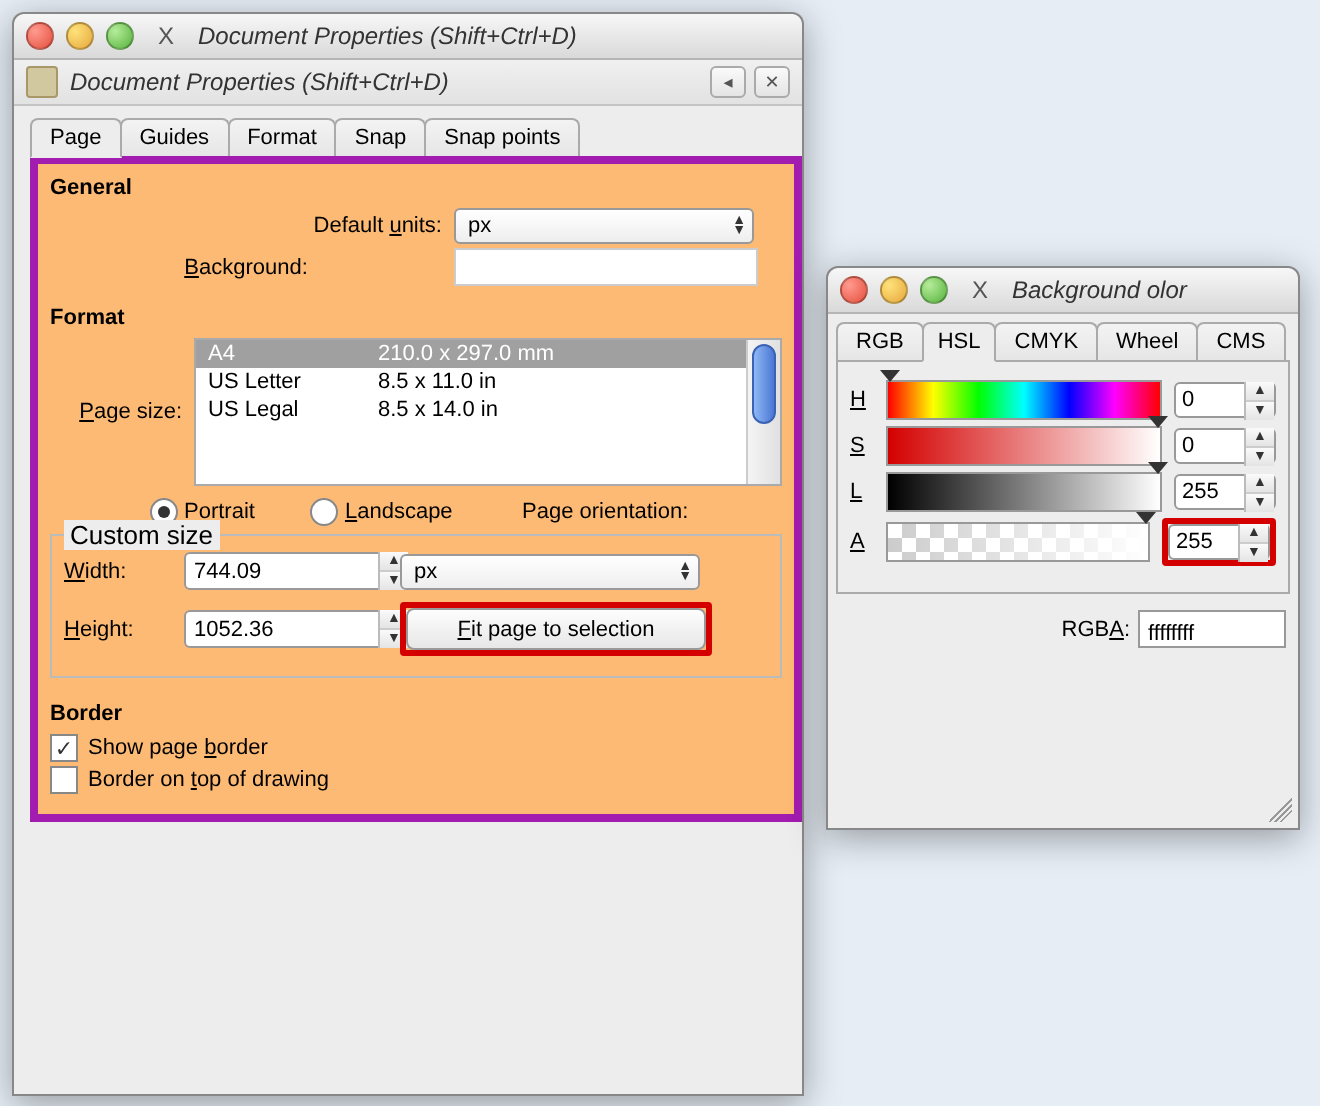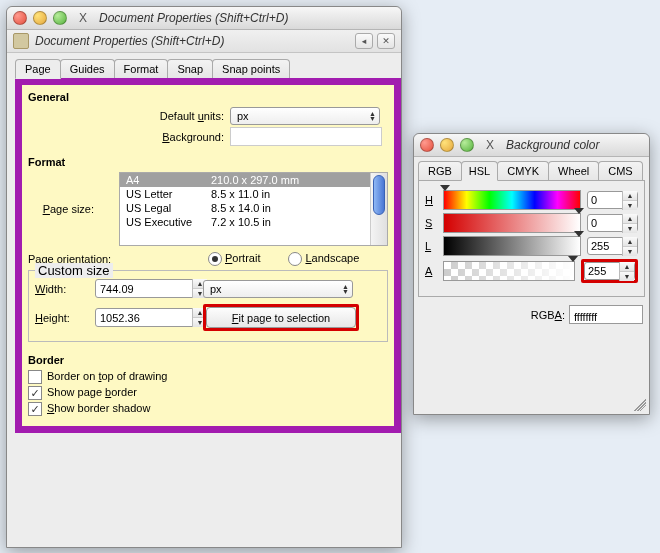--- a/index.html
+++ b/index.html
@@ -13,28 +13,28 @@
 .x-icon { width: 14px; height: 14px; display: flex; align-items: center; justify-content: center; color: #555; font-size: 12px; margin-left: 4px; }
 .title-text { margin-left: 4px; color: #333; font-size: 12px; font-style: italic; }
 .subheader { height: 22px; background: linear-gradient(#f0f0f0,#e2e2e2); border-bottom: 1px solid #c4c4c4; display: flex; align-items: center; padding: 0 6px; gap: 4px; }
 .sub-icon { width: 14px; height: 14px; background: #d2c8a0; border: 1px solid #a89868; border-radius: 2px; }
 .sub-spacer { flex: 1; }
 .sq-btn { width: 16px; height: 14px; border: 1px solid #aaa; background: linear-gradient(#fafafa,#e4e4e4); border-radius: 3px; display: flex; align-items: center; justify-content: center; font-size: 9px; color:#555; }
 .body-area { padding: 4px 0 10px 8px; }
 .tabs { display: flex; margin-top: 2px; }
 .tab { padding: 3px 9px; border: 1px solid #aaa; border-bottom: none; background: linear-gradient(#f3f3f3,#e6e6e6); font-size: 11px; border-radius: 4px 4px 0 0; margin-right: -1px; position: relative; }
 .tab.active { background: #ededed; z-index: 2; border-bottom: 1px solid #ededed; margin-bottom: -1px; }
-.tab-panel { border: 7px solid #a21caf; background: #fef9c3; padding: 4px 6px 8px 6px; }
+.tab-panel { border: 4px solid #a21caf; background: #fdba74; padding: 4px 6px 8px 6px; }
 .sect-title { font-weight: bold; margin: 2px 0 4px 0; }
 .row { display: flex; align-items: center; margin: 2px 0; }
 .lbl-right { text-align: right; font-size: 11px; }
 .select { display:inline-flex; align-items:center; justify-content:space-between; border:1px solid #999; border-radius:3px; background:linear-gradient(#fff,#eee); height:18px; padding: 0 3px 0 6px; box-sizing:border-box; font-size:11px; }
 .select .arrows { display:flex; flex-direction:column; line-height:5px; font-size:7px; color:#333; }
 .white-field { background: #fff; border: 1px solid #ccc; height: 17px; flex:1; }
-.listbox { border:1px solid #aaa; background:#fff; height: 72px; position: relative; overflow:hidden;margin-left:19px; }
+.listbox { border:1px solid #aaa; background:#fff; height: 72px; position: relative; overflow:hidden; }
 .listrow { display:flex; padding: 1px 6px; font-size: 11px; }
 .listrow.sel { background: #a0a0a0; color:#fff; }
 .listrow span:first-child { width: 85px; }
 .scrollbar { position:absolute; right:0; top:0; bottom:0; width:16px; background: linear-gradient(90deg,#f4f4f4,#e0e0e0); border-left:1px solid #ccc; }
 .thumb { position:absolute; left:2px; right:2px; top:2px; height:38px; border-radius:7px; background: linear-gradient(90deg,#8fb8f5,#4a77d4); border:1px solid #3a63b5; }
 .radio { width:12px; height:12px; border-radius:50%; border:1px solid #888; background:#fff; display:inline-flex; align-items:center; justify-content:center; margin-right:3px; vertical-align:middle; }
 .radio.on::after { content:""; width:6px; height:6px; border-radius:50%; background:#333; }
 .fieldset { border:1px solid #bbb; padding: 6px 6px 8px 6px; margin-top:4px; position:relative; }
 .fieldset .legend { position:absolute; top:-8px; left:6px; background:#ededed; padding:0 3px; font-size:13px; }
 .num-input { display:flex; align-items:center; border:1px solid #999; border-radius:3px; background:#fff; height:19px; box-sizing:border-box;gap:20px; }
@@ -110,55 +110,51 @@
         <div class="lbl-right" style="width:196px; padding-right:6px;">Default <span class="underline">u</span>nits:</div>
         <div class="select" style="width:150px;">
           <span>px</span>
           <span class="arrows">
               <span>▲</span>
               <span>▼</span>
             </span>
         </div>
       </div>
       <div class="row">
-        <div class="lbl-right" style="width:196px; padding-right:6px;"><span class="underline">B</span>ackground:</div>
+        <div class="lbl-right" style="width:196px; padding-right:6px;text-align:center;"><span class="underline">B</span>ackground:</div>
         <div class="white-field" style="max-width:150px;"></div>
       </div>
 
       <div class="sect-title" style="margin-top:10px;">Format</div>
       <div class="row" style="align-items:center;">
         <div class="lbl-right" style="width:66px; padding-right:6px;"><span class="underline">P</span>age size:</div>
         <div class="listbox" style="flex:1;">
           <div class="listrow sel">
             <span>A4</span>
             <span>210.0 x 297.0 mm</span>
           </div>
           <div class="listrow">
             <span>US Letter</span>
             <span>8.5 x 11.0 in</span>
           </div>
           <div class="listrow">
             <span>US Legal</span>
             <span>8.5 x 14.0 in</span>
           </div>
-          <div class="listrow">
-            <span>US Executive</span>
-            <span>7.2 x 10.5 in</span>
-          </div>
           <div class="scrollbar">
               <div class="thumb"></div>
             </div>
         </div>
       </div>
       <div class="row" style="margin-top:6px;">
-        <div style="width:130px;">Page orientation:</div>
         <div style="flex:1; display:flex; gap:28px; justify-content:flex-start; padding-left:50px;">
           <label><span class="radio on"></span><span class="underline">P</span>ortrait</label>
           <label><span class="radio"></span><span class="underline">L</span>andscape</label>
         </div>
+        <div style="width:130px;">Page orientation:</div>
       </div>
 
       <div class="fieldset">
         <div class="legend">Custom size</div>
         <div class="row" style="gap:8px;">
           <div style="width:52px;"><span class="underline">W</span>idth:</div>
           <div class="num-input" style="width:100px;">
             <input value="744.09" style="">
             <div class="spin">
                 <div>▲</div>
@@ -183,41 +179,38 @@
               </div>
           </div>
           <span class="red-box" style="display:inline-flex;">
             <span class="btn" style="width:150px;"><span class="underline">F</span>it page to selection</span>
           </span>
         </div>
       </div>
 
       <div class="sect-title" style="margin-top:12px;">Border</div>
       <div class="row">
+          <label><span class="checkbox">✓</span>Show page <span class="underline">b</span>order</label>
+        </div>
+      <div class="row">
           <label><span class="checkbox"></span>Border on <span class="underline">t</span>op of drawing</label>
-        </div>
-      <div class="row">
-          <label><span class="checkbox">✓</span>Show page <span class="underline">b</span>order</label>
-        </div>
-      <div class="row">
-          <label><span class="checkbox">✓</span><span class="underline">S</span>how border shadow</label>
         </div>
     </div>
   </div>
 </div>
 
 <div class="window" style="left:413px; top:133px; width:235px; height:280px;">
   <div class="titlebar">
     <div class="traffic">
       <div class="tl red"></div>
       <div class="tl yellow"></div>
       <div class="tl green"></div>
     </div>
     <div class="x-icon">X</div>
-    <div class="title-text">Background color</div>
+    <div class="title-text">Background olor</div>
   </div>
 
   <div class="tabs2">
     <div class="tab">RGB</div>
     <div class="tab active" style="padding:3px 7px;">HSL</div>
     <div class="tab">CMYK</div>
     <div class="tab">Wheel</div>
     <div class="tab">CMS</div>
   </div>
   <div class="color-panel">

